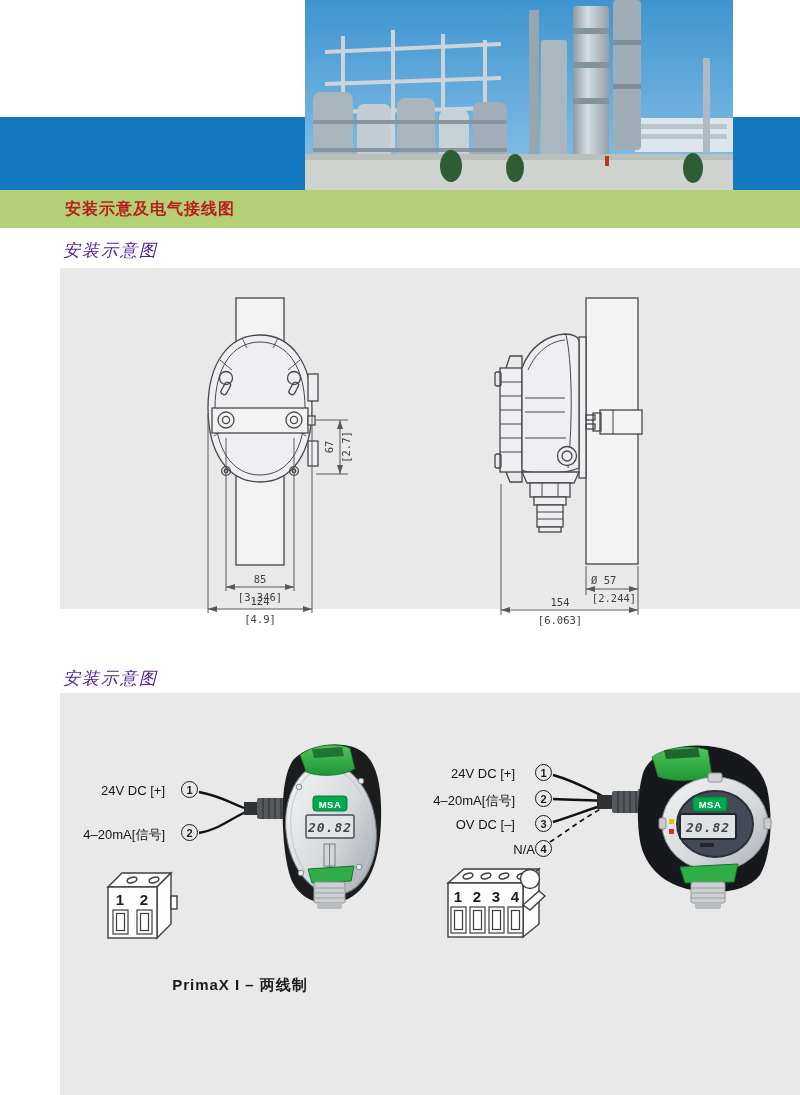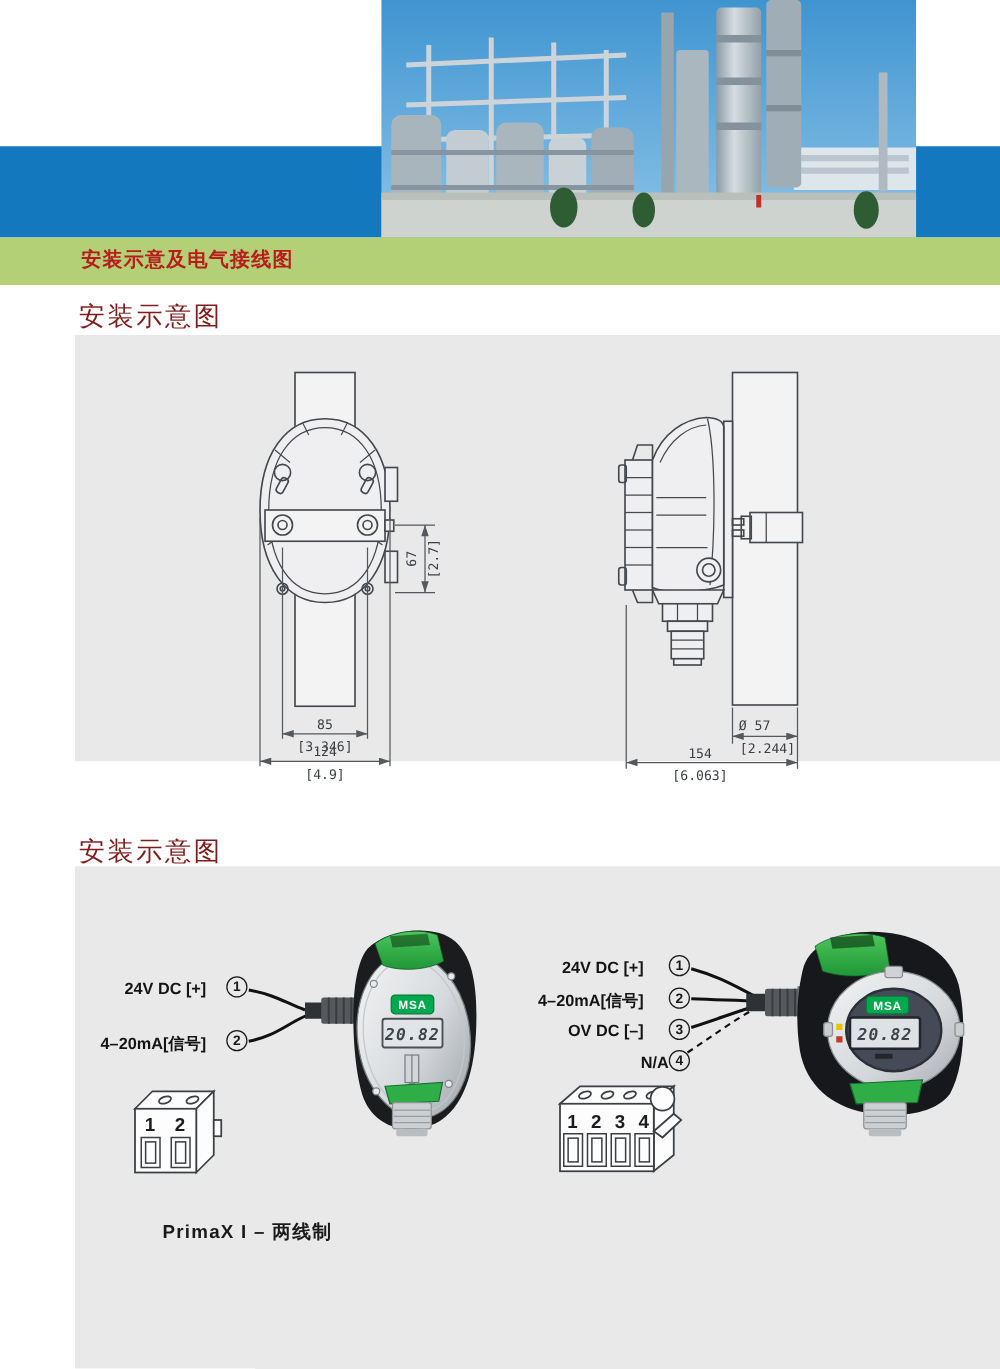--- a/index.html
+++ b/index.html
@@ -3,32 +3,32 @@
 <meta charset="utf-8">
 <style>
   html,body{margin:0;padding:0;background:#fff;}
   .page{position:relative;width:800px;height:1095px;background:#ffffff;overflow:hidden;
         font-family:"Liberation Sans",sans-serif;}
   .blue-band{position:absolute;left:0;top:117px;width:800px;height:73px;background:#1478be;}
   .photo{position:absolute;left:305px;top:0;width:428px;height:190px;}
   .green-band{position:absolute;left:0;top:190px;width:800px;height:38px;background:#b4d077;}
   .banner-title{display:block;margin-left:65px;line-height:38px;font-size:16px;font-weight:bold;
         color:#b91c1c;letter-spacing:1px;}
-  .sec-title{position:absolute;left:63px;font-size:21px;color:#7f1d1d;letter-spacing:2px;}
+  .sec-title{position:absolute;left:63px;font-size:17px;color:#4c1d95;letter-spacing:2px;font-style:italic;}
   .sec1{top:239px;}
   .sec2{top:667px;}
   .panel{position:absolute;left:60px;width:740px;background:#e9e9ea;}
   .panel1{top:268px;height:341px;}
   .panel2{top:693px;height:402px;}
-  .wire-label{position:absolute;font-size:13px;font-weight:bold;color:#141414;text-align:right;
+  .wire-label{position:absolute;font-size:13px;font-weight:normal;color:#141414;text-align:right;
         white-space:nowrap;}
   .wire-num{position:absolute;width:17px;height:17px;border:1.6px solid #1a1a1a;border-radius:50%;
         font-size:11px;font-weight:bold;color:#1a1a1a;text-align:center;line-height:17px;
         background:#e9e9ea;box-sizing:border-box;}
-  .caption{position:absolute;width:220px;text-align:left;font-size:15px;font-weight:bold;
+  .caption{position:absolute;width:220px;text-align:center;font-size:15px;font-weight:bold;
         color:#1a1a1a;letter-spacing:1px;}
   svg{display:block;}
   .dimtxt{font-family:"DejaVu Sans Mono",monospace;font-size:10.5px;fill:#3d4045;}
   .lcdtxt{font-family:"DejaVu Sans Mono",monospace;font-size:13px;font-style:italic;
         font-weight:bold;fill:#3f444b;letter-spacing:1px;}
   .msatxt{font-family:"Liberation Sans",sans-serif;font-size:9.5px;font-weight:bold;fill:#ffffff;
         letter-spacing:0.5px;}
   .termnum{font-family:"Liberation Sans",sans-serif;font-size:15px;font-weight:bold;fill:#1c1c1c;}
 </style>
 </head>

